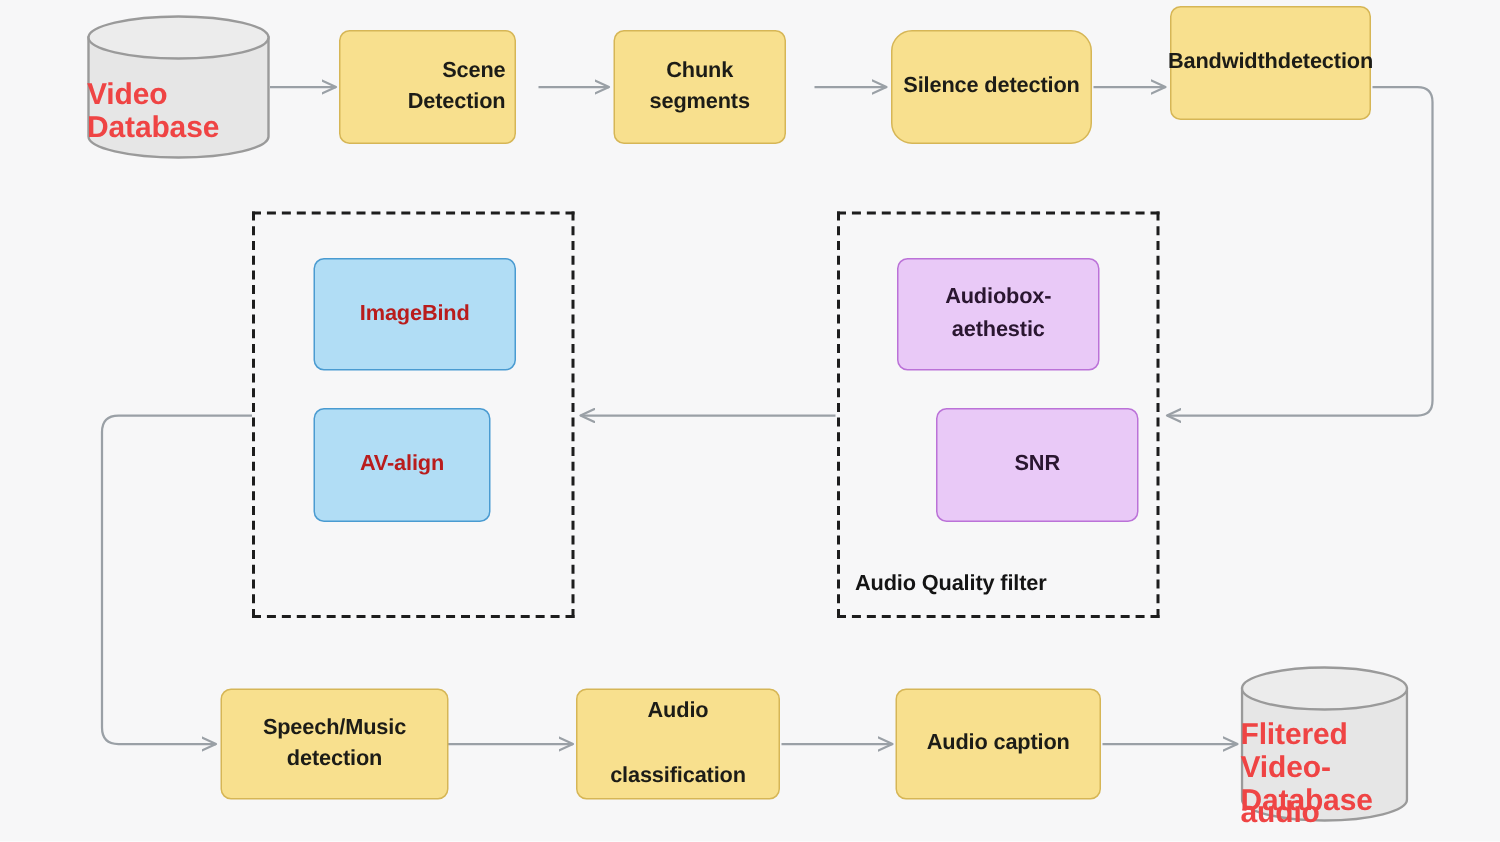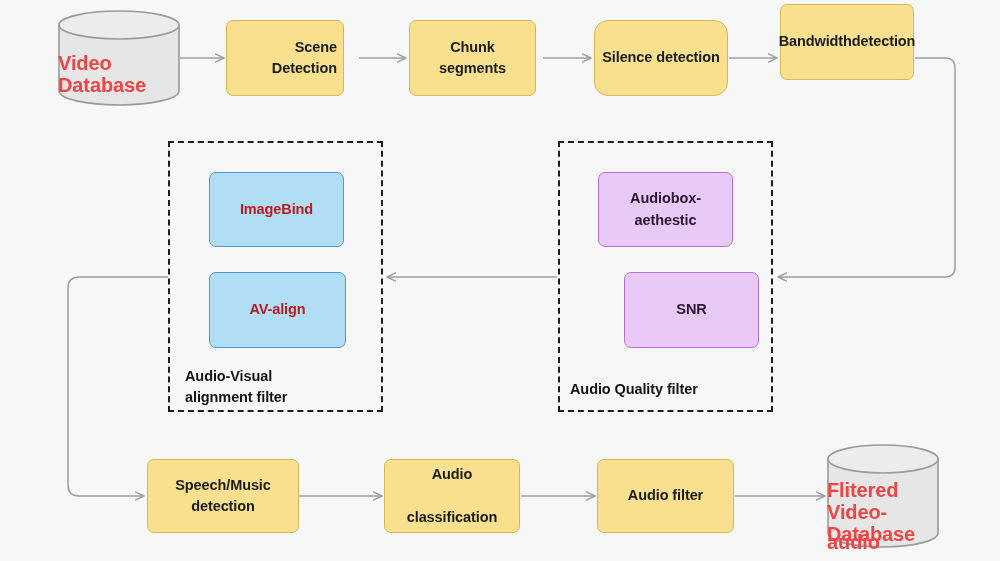--- a/index.html
+++ b/index.html
@@ -119,44 +119,40 @@
       <ellipse cx="61" cy="15" rx="60" ry="14" fill="#ececec" stroke="#9a9a9a" stroke-width="1.6"></ellipse>
     </svg>
     <div class="cyl-text" style="top:38px;">Video</div>
     <div class="cyl-text" style="top:60px;">Database</div>
   </div>
 
   <div class="node node-process" style="left:226px; top:20px; width:118px; height:76px;text-align:right;">
     <span>Scene Detection</span>
   </div>
 
-  <div class="node node-process" style="left:409px; top:20px; width:127px; height:76px;">
+  <div class="node node-process" style="left:409px; top:20px; width:115px; height:76px;">
     <span>Chunk segments</span>
   </div>
 
   <div class="node node-process" style="left:594px; top:20px; width:134px; height:76px;border-radius:14px;">
     <span>Silence detection</span>
   </div>
 
   <div class="node node-process" style="left:780px; top:4px; width:134px; height:76px; flex-direction:row;">
     <span>Bandwidth</span>
     <span>detection</span>
   </div>
 
   <div class="group-box" style="left:168px; top:141px; width:215px; height:271px;"></div>
-  <div class="group-label" style="left:185px; top:366px; width:190px;">
-    <div>Audio-Visual</div>
-    <div>alignment filter</div>
-  </div>
 
   <div class="node node-blue" style="left:209px; top:172px; width:135px; height:75px;">
     <span>ImageBind</span>
   </div>
 
-  <div class="node node-blue" style="left:209px; top:272px; width:137px; height:76px;">
+  <div class="node node-blue" style="left:209px; top:272px; width:118px; height:76px;">
     <span>AV-align</span>
   </div>
 
   <div class="group-box" style="left:558px; top:141px; width:215px; height:271px;"></div>
   <div class="group-label" style="left:570px; top:379px; width:200px;">
     <div>Audio Quality filter</div>
   </div>
 
   <div class="node node-purple" style="left:598px; top:172px; width:135px; height:75px; flex-direction:column;">
     <span>Audiobox-</span>
@@ -171,21 +167,21 @@
     <span>Speech/Music</span>
     <span>detection</span>
   </div>
 
   <div class="node node-process" style="left:384px; top:459px; width:136px; height:74px; flex-direction:column;justify-content:space-between;">
     <span>Audio</span>
     <span>classification</span>
   </div>
 
   <div class="node node-process" style="left:597px; top:459px; width:137px; height:74px;">
-    <span>Audio filter</span>
+    <span>Audio caption</span>
   </div>
 
   <div class="cylinder" style="left:827px; top:444px; width:112px; height:104px;">
     <svg width="112" height="104" viewBox="0 0 112 104" xmlns="http://www.w3.org/2000/svg">
       <path d="M 1 15 L 1 89 A 55 14 0 0 0 111 89 L 111 15 Z" fill="#e6e6e6" stroke="#9a9a9a" stroke-width="1.6"></path>
       <ellipse cx="56" cy="15" rx="55" ry="14" fill="#ececec" stroke="#9a9a9a" stroke-width="1.6"></ellipse>
     </svg>
     <div class="cyl-text" style="top:31px;">Flitered</div>
     <div class="cyl-text" style="top:53px;">Video-audio</div>
     <div class="cyl-text" style="top:75px;">Database</div>

